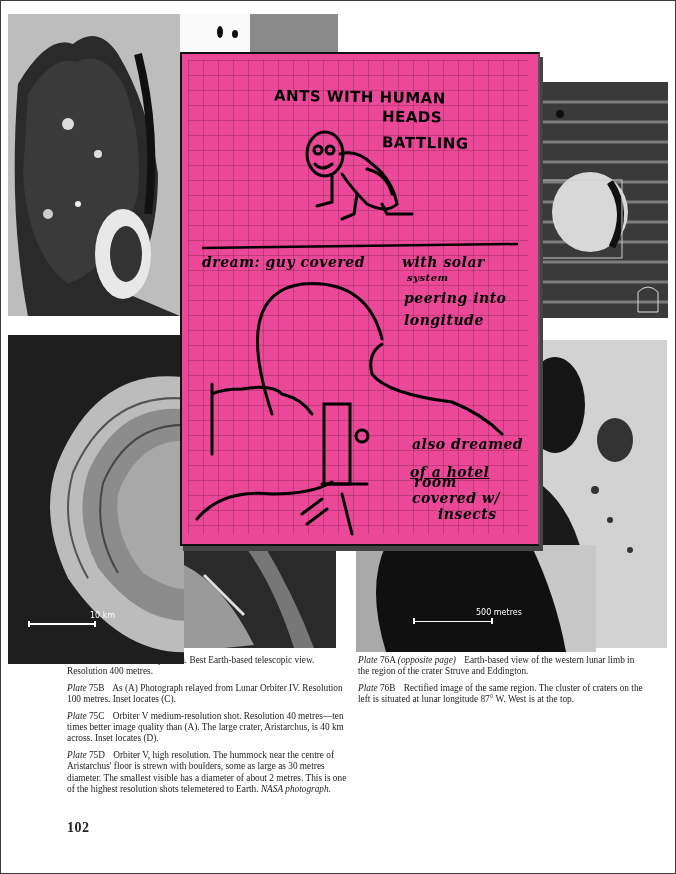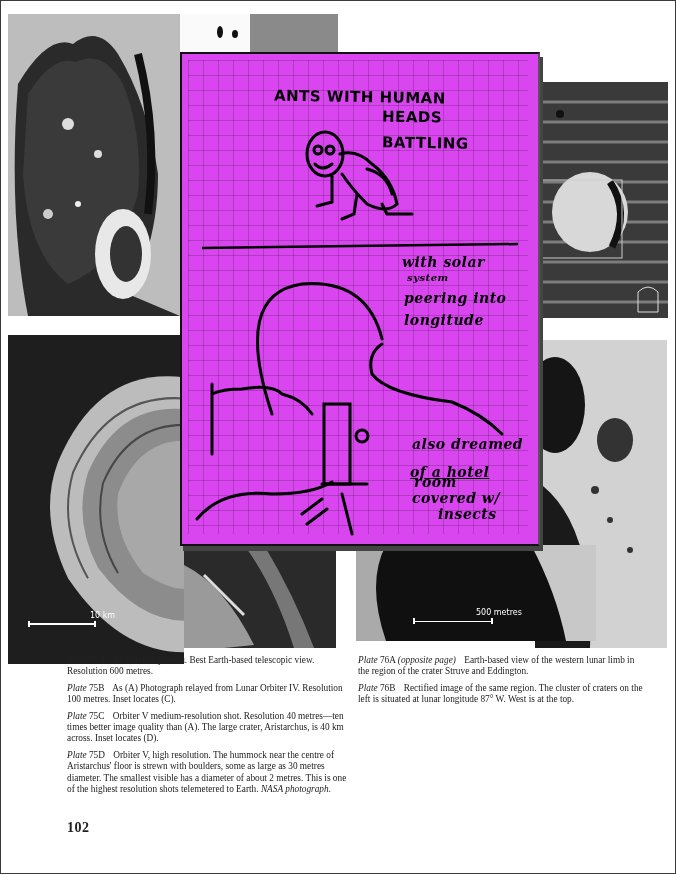--- a/index.html
+++ b/index.html
@@ -13,36 +13,36 @@
   }
   .photo { position: absolute; overflow: hidden; background: #222; }
   .photo svg { display: block; width: 100%; height: 100%; }
 
   #p75a { left: 8px; top: 14px; width: 172px; height: 302px; }
   #p75a-top { left: 180px; top: 14px; width: 158px; height: 40px; background: #fff; }
   #p75b { left: 530px; top: 82px; width: 138px; height: 236px; }
   #p75c { left: 8px; top: 335px; width: 176px; height: 329px; }
   #p75c-bottom { left: 184px; top: 545px; width: 152px; height: 103px; }
   #p76a { left: 535px; top: 340px; width: 132px; height: 308px; }
-  #p76b { left: 356px; top: 545px; width: 240px; height: 96px; }
+  #p76b { left: 356px; top: 545px; width: 240px; height: 107px; }
 
   .scalebar { position: absolute; height: 0; border-top: 2px solid #fff; }
   .scalebar::before, .scalebar::after {
     content: ""; position: absolute; top: -4px; width: 0; height: 6px; border-left: 2px solid #fff;
   }
   .scalebar::before { left: 0; }
   .scalebar::after { right: 0; }
   .scale-label {
     position: absolute; color: #fff; font-family: "DejaVu Sans", sans-serif; font-size: 8px;
   }
 
   
   #sketch {
     position: absolute; left: 180px; top: 52px; width: 356px; height: 490px;
-    background: #d946ef; border: 2px solid #111; border-right-color: #555;
+    background: #ec4899; border: 2px solid #111; border-right-color: #555;
     box-shadow: 3px 5px 0 #444;
   }
   #sketch .grid {
     position: absolute; inset: 6px 10px 10px 6px;
     background-image:
       linear-gradient(to right, rgba(0,0,0,0.18) 1px, transparent 1px),
       linear-gradient(to bottom, rgba(0,0,0,0.18) 1px, transparent 1px);
     background-size: 15px 15px;
   }
   #sketch svg.drawing { position: absolute; left: 0; top: 0; width: 356px; height: 490px; }
@@ -193,36 +193,37 @@
       <path d="M15 465 Q40 435 90 440 Q130 440 150 428"></path>
       <rect x="142" y="350" width="26" height="80"></rect>
       <line x1="140" y1="430" x2="185" y2="430"></line>
       <circle cx="180" cy="382" r="6"></circle>
       <path d="M140 445 L120 460 M145 455 L125 470 M160 440 L170 480"></path>
     </g>
   </svg>
   <div class="hand caps" style="left:92px; top:34px;">ANTS WITH HUMAN</div>
   <div class="hand caps" style="left:200px; top:54px;">HEADS</div>
   <div class="hand caps" style="left:200px; top:80px;">BATTLING</div>
+  <div class="hand script" style="left:20px; top:200px;">dream: guy covered</div>
   <div class="hand script" style="left:220px; top:200px;">with solar</div>
   <div class="hand script" style="left:225px; top:218px; font-size:10px;">system</div>
   <div class="hand script" style="left:222px; top:236px;">peering into</div>
   <div class="hand script" style="left:222px; top:258px;">longitude</div>
   <div class="hand script" style="left:230px; top:382px;">also dreamed</div>
   <div class="hand script" style="left:228px; top:410px;text-decoration:underline;">of a hotel</div>
   <div class="hand script" style="left:232px; top:420px;">room</div>
   <div class="hand script" style="left:230px; top:436px;">covered w/</div>
   <div class="hand script" style="left:256px; top:452px;">insects</div>
 </div>
 
 <div class="caption-col" id="cap-left">
   <p class="caption">
     <span class="plate-label">Plate</span>
     <span class="plate-num">75A</span>
-    <span>Aristarchus plateau. Best Earth-based telescopic view. Resolution 600 metres.</span>
+    <span>Aristarchus plateau. Best Earth-based telescopic view. Resolution 400 metres.</span>
   </p>
   <p class="caption">
     <span class="plate-label">Plate</span>
     <span class="plate-num">75B</span>
     <span>As (A) Photograph relayed from Lunar Orbiter IV. Resolution 100 metres. Inset locates (C).</span>
   </p>
   <p class="caption">
     <span class="plate-label">Plate</span>
     <span class="plate-num">75C</span>
     <span>Orbiter V medium-resolution shot. Resolution 40 metres—ten times better image quality than (A). The large crater, Aristarchus, is 40 km across. Inset locates (D).</span>

